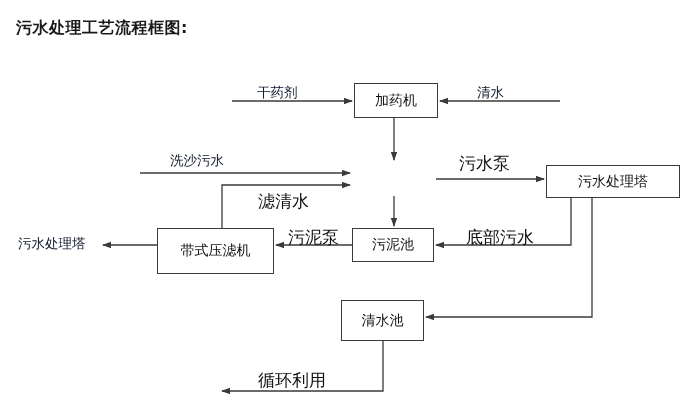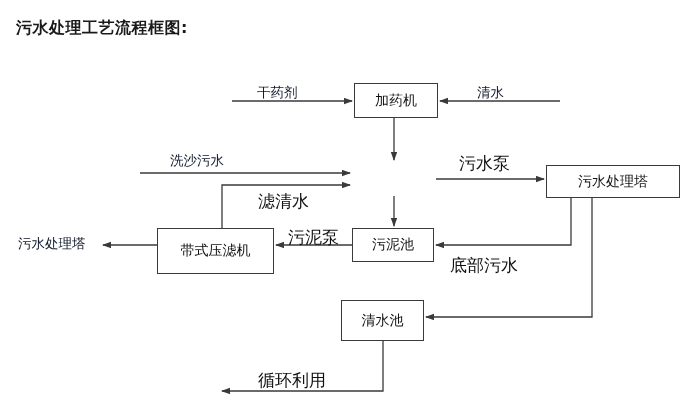--- a/index.html
+++ b/index.html
@@ -122,16 +122,16 @@
   </div>
 
   <div class="term-label" style="left:257px; top:84px;">干药剂</div>
   <div class="term-label" style="left:477px; top:84px;">清水</div>
   <div class="term-label" style="left:170px; top:152px;">洗沙污水</div>
   <div class="term-label" style="left:18px; top:235px;">污水处理塔</div>
 
   <div class="edge-label" style="left:258px; top:190px;">滤清水</div>
   <div class="edge-label" style="left:459px; top:152px;">污水泵</div>
   <div class="edge-label" style="left:288px; top:226px;">污泥泵</div>
-  <div class="edge-label" style="left:450px; top:226px;margin-top:28px;">底部污水</div>
+  <div class="edge-label" style="left:466px; top:226px;">底部污水</div>
   <div class="edge-label" style="left:258px; top:369px;">循环利用</div>
 
 </div>
 
 </body></html>

